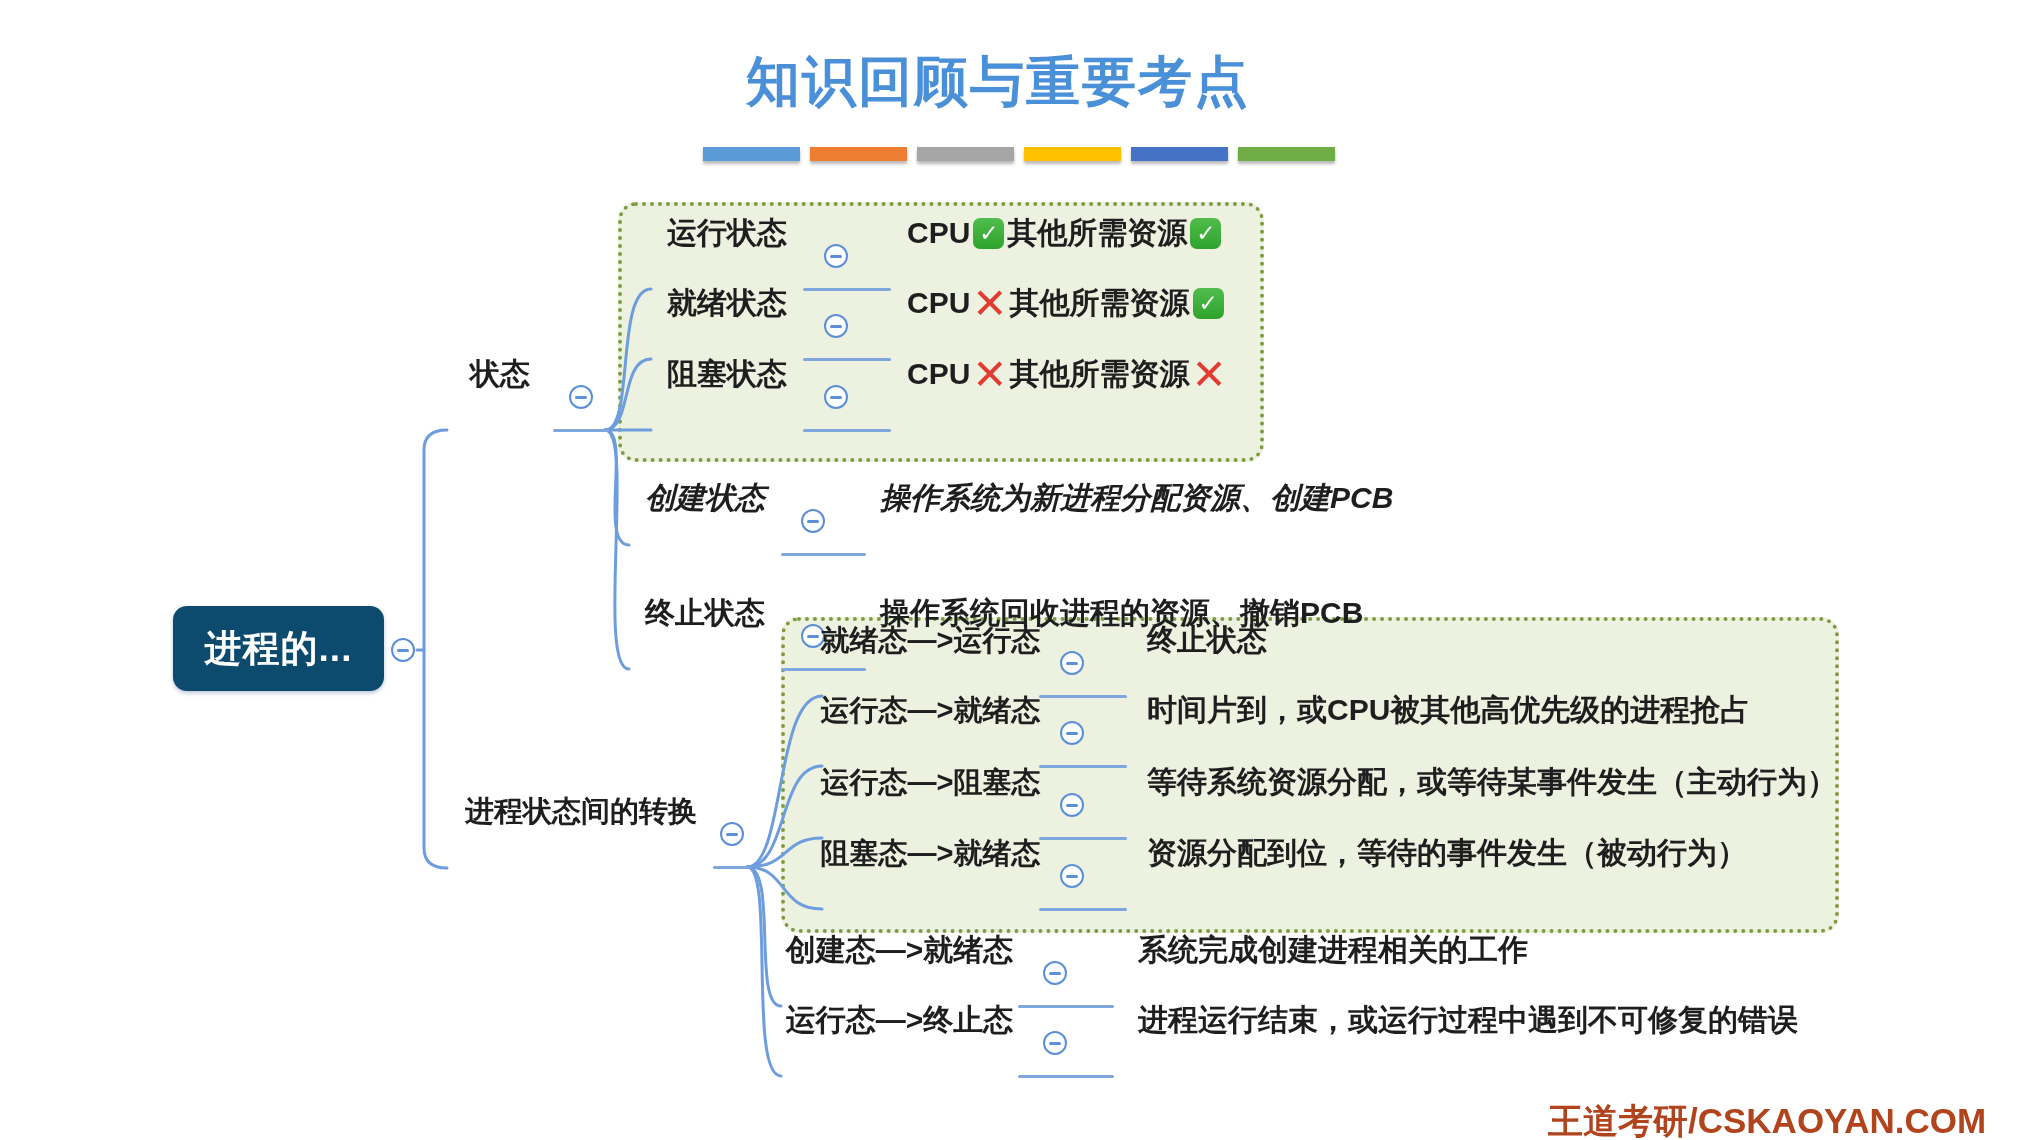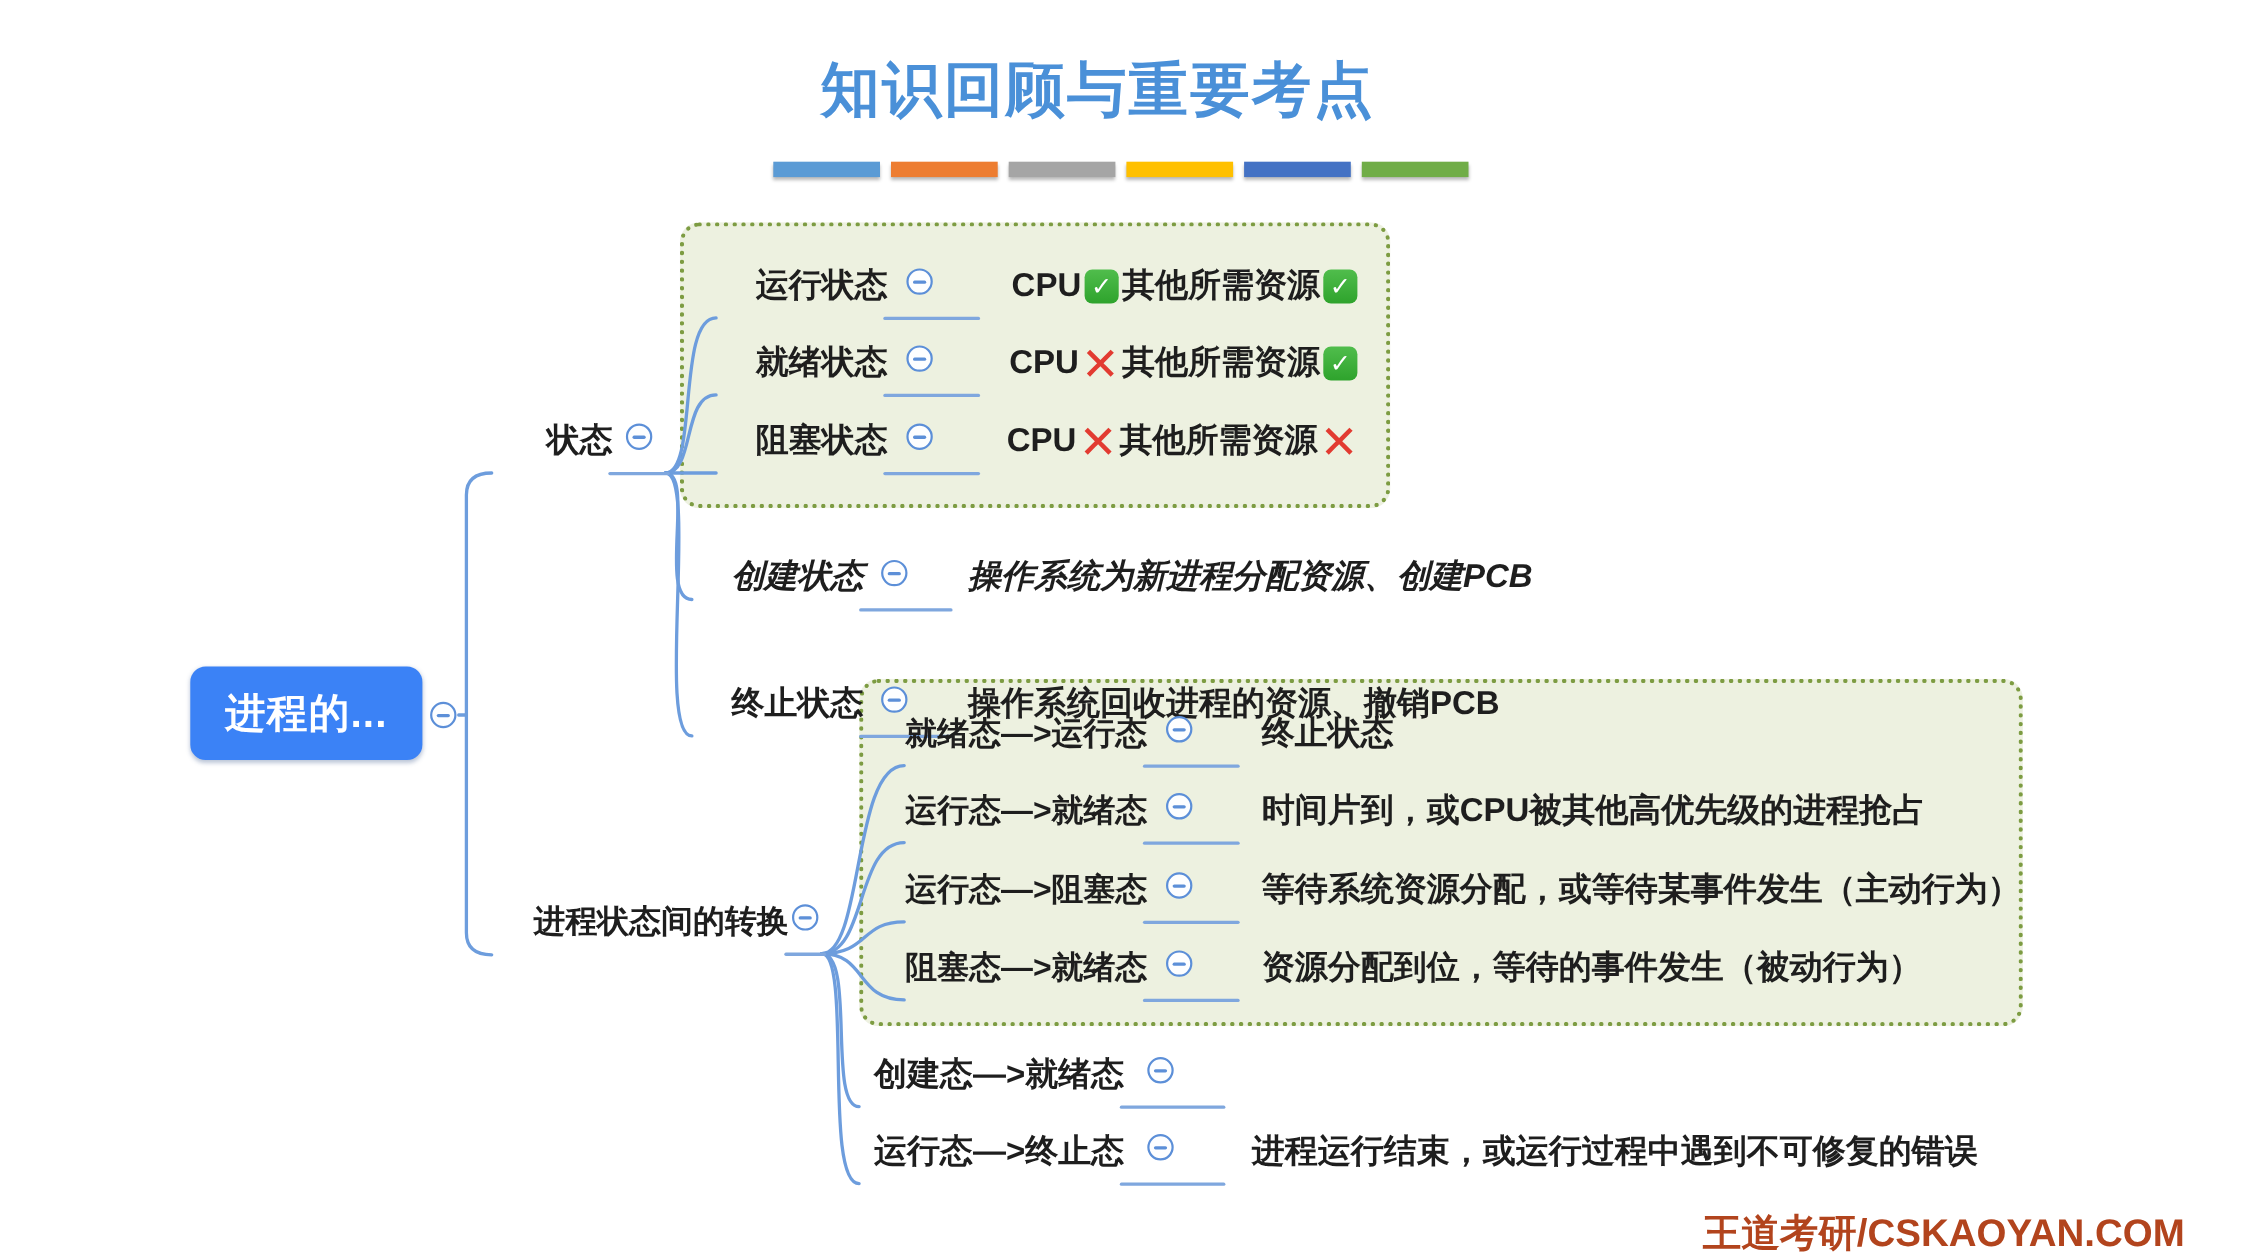--- a/index.html
+++ b/index.html
@@ -15,38 +15,38 @@
   .palette{position:absolute;left:703px;top:147px;display:flex;gap:10px;}
   .palette span{width:97px;height:14px;display:block;box-shadow:0 3px 3px rgba(0,0,0,.28);}
   
   svg.wires{position:absolute;left:0;top:0;z-index:3;pointer-events:none;}
   
   .gbox{position:absolute;background:#edf1e0;border:4px dotted #7d9c42;border-radius:18px;z-index:1;}
   #box-states{left:618px;top:202px;width:638px;height:252px;}
   #box-trans{left:781px;top:617px;width:1050px;height:308px;}
   
   .root{
-    position:absolute;left:173px;top:606px;width:211px;height:85px;background:#3b82f6;
+    position:absolute;left:173px;top:606px;width:211px;height:85px;background:#0c4a6e;
     border-radius:14px;display:flex;align-items:center;justify-content:center;z-index:4;
     box-shadow:0 2px 4px rgba(60,90,140,.35);
   }
   .root .t{color:#fff;font-size:37px;font-weight:700;letter-spacing:1px;}
   
   .minus{
     width:24px;height:24px;border-radius:50%;background:#fdfeff;border:2.5px solid #5c8fd8;
     box-sizing:border-box;position:relative;display:inline-block;
   }
   .minus::after{
     content:"";position:absolute;left:4px;right:4px;top:50%;margin-top:-1.5px;height:3px;
     border-radius:2px;background:#5c8fd8;
   }
   .minus.abs{position:absolute;z-index:5;}
   
   .row{position:absolute;display:flex;height:51px;z-index:4;}
-  .topic{display:flex;flex-direction:row;justify-content:flex-end;}
+  .topic{display:flex;flex-direction:column;justify-content:flex-end;gap:36px;}
   .t-text{height:34px;line-height:34px;font-size:30px;font-weight:600;white-space:nowrap;}
   .lab .t-text{text-align:center;}
   .t-bar{height:9px;margin-top:8px;border-radius:5px;background:#5b8dd4;box-shadow:0 1px 2px rgba(70,100,150,.35);}
   .joint{position:relative;}
   .joint .minus{position:absolute;left:50%;transform:translateX(-50%);top:1px;}
   .joint::after{content:"";position:absolute;left:-4px;right:-4px;bottom:3px;height:3px;border-radius:2px;background:#7fa7de;}
   .joint.ext::after{right:-26px;}
   .content{padding:0 28px;}
   .content .t-text{text-align:left;}
   
@@ -279,20 +279,24 @@
 </div>
 
 <div class="row b2out" id="row-tcreate">
   <div class="topic lab">
     <div class="t-text">创建态—&gt;就绪态</div>
     <div class="t-bar"></div>
   </div>
   <div class="joint ext">
     <span class="minus"></span>
   </div>
+  <div class="topic content">
+    <div class="t-text">系统完成创建进程相关的工作</div>
+    <div class="t-bar"></div>
+  </div>
 </div>
 
 <div class="row b2out" id="row-tterm">
   <div class="topic lab">
     <div class="t-text">运行态—&gt;终止态</div>
     <div class="t-bar"></div>
   </div>
   <div class="joint ext">
     <span class="minus"></span>
   </div>

